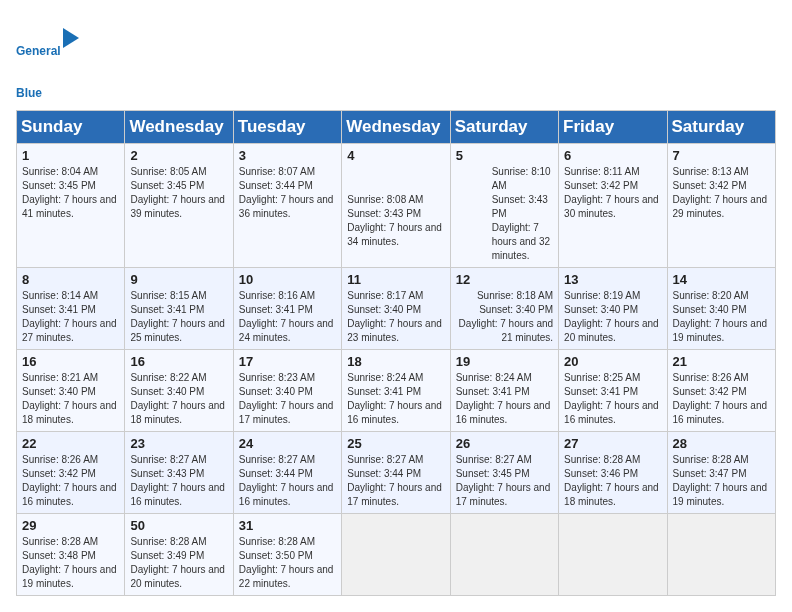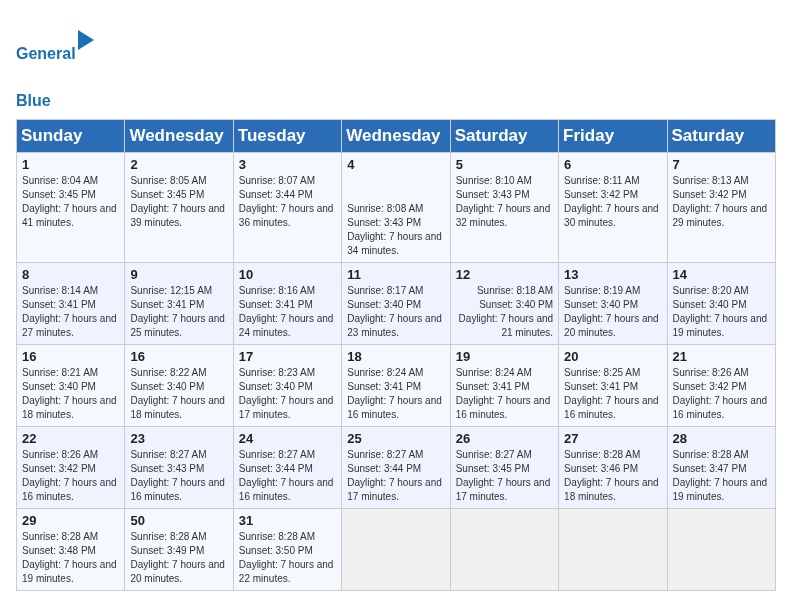--- a/index.html
+++ b/index.html
@@ -15,21 +15,21 @@
       align-items: flex-start;
       justify-content: space-between;
       margin-bottom: 10px;
     }
     .logo {
       display: flex;
       align-items: center;
       gap: 4px;
     }
     .logo-text {
-      font-size: 16px;
+      font-size: 12px;
       font-weight: bold;
       line-height: 1.1;
       margin-top: 29px;
     }
     .logo-text span { color: #1a6fb5; }
     .logo-arrow {
       width: 0; height: 0;
       border-top: 10px solid transparent;
       border-bottom: 10px solid transparent;
       border-left: 16px solid #1a6fb5;
@@ -124,21 +124,21 @@
 Daylight: 7 hours and 36 minutes.</div>
         </td>
         <td>
           <div class="day-num">4</div>
           <div class="day-detail" style="white-space: pre-line; margin-top: 30px;">Sunrise: 8:08 AM
 Sunset: 3:43 PM
 Daylight: 7 hours and 34 minutes.</div>
         </td>
         <td>
           <div class="day-num">5</div>
-          <div class="day-detail" style="white-space: pre-line;">Sunrise: 8:10 AM
+          <div class="day-detail" style="white-space: pre-line; margin-left: 36px;">Sunrise: 8:10 AM
 Sunset: 3:43 PM
 Daylight: 7 hours and 32 minutes.</div>
         </td>
         <td>
           <div class="day-num">6</div>
           <div class="day-detail" style="white-space: pre-line;">Sunrise: 8:11 AM
 Sunset: 3:42 PM
 Daylight: 7 hours and 30 minutes.</div>
         </td>
         <td>
@@ -150,21 +150,21 @@
       </tr>
       <tr>
         <td>
           <div class="day-num">8</div>
           <div class="day-detail" style="white-space: pre-line;">Sunrise: 8:14 AM
 Sunset: 3:41 PM
 Daylight: 7 hours and 27 minutes.</div>
         </td>
         <td>
           <div class="day-num">9</div>
-          <div class="day-detail" style="white-space: pre-line;">Sunrise: 12:15 AM
+          <div class="day-detail" style="white-space: pre-line;">Sunrise: 8:15 AM
 Sunset: 3:41 PM
 Daylight: 7 hours and 25 minutes.</div>
         </td>
         <td>
           <div class="day-num">10</div>
           <div class="day-detail" style="white-space: pre-line;">Sunrise: 8:16 AM
 Sunset: 3:41 PM
 Daylight: 7 hours and 24 minutes.</div>
         </td>
         <td>

